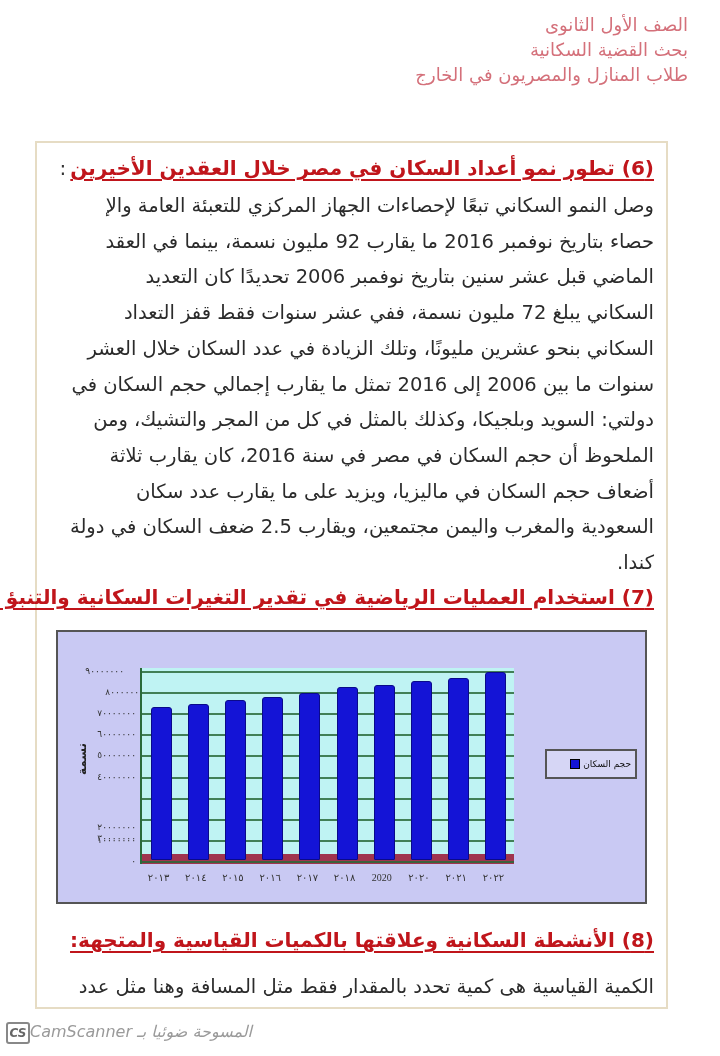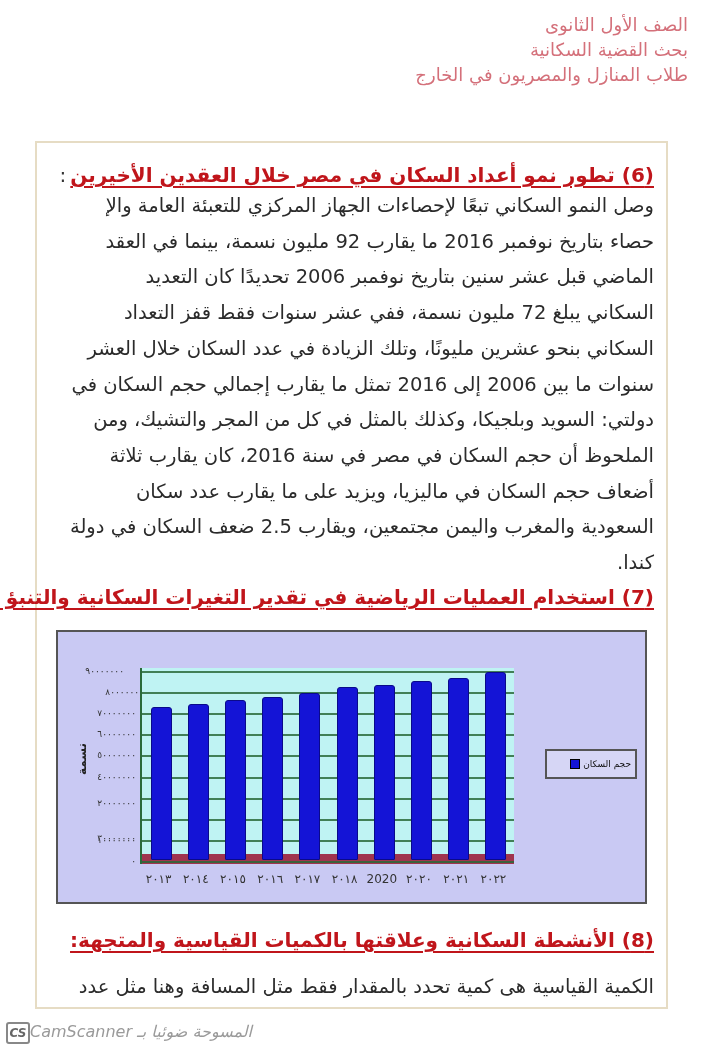--- a/index.html
+++ b/index.html
@@ -12,38 +12,38 @@
   .h .colon{color:#333;font-weight:normal;margin-right:4px;}
   .para{position:absolute;right:12px;left:10px;direction:rtl;text-align:justify;color:#2b2b2b;font-size:19.5px;line-height:35.7px;}
   .para span{display:block;white-space:nowrap;text-align:right;}
   .chart{position:absolute;left:19px;top:487px;width:591px;height:274px;background:#c9c9f3;border:2px solid #555;box-sizing:border-box;}
   .plot{position:absolute;left:82px;top:36px;width:372px;height:196px;background:#bff3f3;border-left:2px solid #2a6a3a;}
   .grid{position:absolute;left:0;right:0;height:2px;background:#2a6a3a;opacity:.85;}
   .floor{position:absolute;left:0;right:0;bottom:0;height:10px;background:#a0344e;}
   .bar{position:absolute;bottom:4px;width:19px;background:#1414d6;border:1px solid #0a0a8a;border-radius:3px 3px 1px 1px;}
   .ytick{position:absolute;right:0;width:46px;text-align:right;font-size:9px;color:#333;transform:translateY(-50%);}
   .ylabel{position:absolute;left:8px;top:120px;font-size:12px;font-weight:bold;color:#222;transform:rotate(-90deg);}
-  .xtick{position:absolute;top:240px;width:40px;text-align:center;font-size:12px;color:#333;}
+  .xtick{position:absolute;top:240px;width:40px;text-align:center;font-size:10px;color:#333;font-family:Liberation Serif, serif;}
   .legend{position:absolute;right:8px;top:117px;width:92px;height:30px;border:2px solid #555;background:#d6d6f5;box-sizing:border-box;direction:rtl;font-size:9px;color:#111;display:flex;align-items:center;padding-right:4px;gap:3px;}
   .legend .sw{width:8px;height:8px;background:#1414d6;border:1px solid #000;}
   .footer{position:absolute;left:6px;top:1022px;display:flex;align-items:flex-start;color:#9a9a9a;font-size:16px;font-style:italic;}
   .cs{width:24px;height:22px;border:2px solid #888;border-radius:3px;font-size:12px;font-weight:bold;color:#666;display:flex;align-items:center;justify-content:center;box-sizing:border-box;}
 </style>
 </head>
 <body>
 
 <div class="header">
   <div>الصف الأول الثانوى</div>
   <div>بحث القضية السكانية</div>
   <div>طلاب المنازل والمصريون في الخارج</div>
 </div>
 
 <div class="box">
 
-  <div class="h" style="top:20px;">
+  <div class="h" style="top:13px;">
     <span class="u">(6) تطور نمو أعداد السكان في مصر خلال العقدين الأخيرين</span><span class="colon">:</span>
   </div>
 
   <div class="para" style="top:45px;">
     <span>وصل النمو السكاني تبعًا لإحصاءات الجهاز المركزي للتعبئة العامة والإ</span>
     <span>حصاء بتاريخ نوفمبر 2016 ما يقارب 92 مليون نسمة، بينما في العقد</span>
     <span>الماضي قبل عشر سنين بتاريخ نوفمبر 2006 تحديدًا كان التعديد</span>
     <span>السكاني يبلغ 72 مليون نسمة، ففي عشر سنوات فقط قفز التعداد</span>
     <span>السكاني بنحو عشرين مليونًا، وتلك الزيادة في عدد السكان خلال العشر</span>
     <span>سنوات ما بين 2006 إلى 2016 تمثل ما يقارب إجمالي حجم السكان في</span>
@@ -61,21 +61,21 @@
   <div class="chart">
     <div class="ylabel">نسمة</div>
     <div id="yticks">
         <div class="ytick" style="top: 39px; left: 20px;">٩٠٠٠٠٠٠٠</div>
         <div class="ytick" style="top: 60.1111px; left: 40px;">٨٠٠٠٠٠٠٠</div>
         <div class="ytick" style="top: 81.2222px; left: 32px;">٧٠٠٠٠٠٠٠</div>
         <div class="ytick" style="top: 102.333px; left: 32px;">٦٠٠٠٠٠٠٠</div>
         <div class="ytick" style="top: 123.444px; left: 32px;">٥٠٠٠٠٠٠٠</div>
         <div class="ytick" style="top: 144.556px; left: 32px;">٤٠٠٠٠٠٠٠</div>
         <div class="ytick" style="top: 165.667px; left: 32px; margin-top: 40px;">٣٠٠٠٠٠٠٠</div>
-        <div class="ytick" style="top: 171px; left: 32px;">٢٠٠٠٠٠٠٠</div>
+        <div class="ytick" style="top: 195px; left: 32px;">٢٠٠٠٠٠٠٠</div>
         <div class="ytick" style="top: 207.889px; left: 32px;">١٠٠٠٠٠٠٠</div>
         <div class="ytick" style="top: 229px; left: 32px;">٠</div>
       </div>
     <div class="plot" id="plot">
       <div class="floor"></div>
     <div class="grid" style="top: 3px;"></div>
         <div class="grid" style="top: 24.1111px;"></div>
         <div class="grid" style="top: 45.2222px;"></div>
         <div class="grid" style="top: 66.3333px;"></div>
         <div class="grid" style="top: 87.4444px;"></div>

